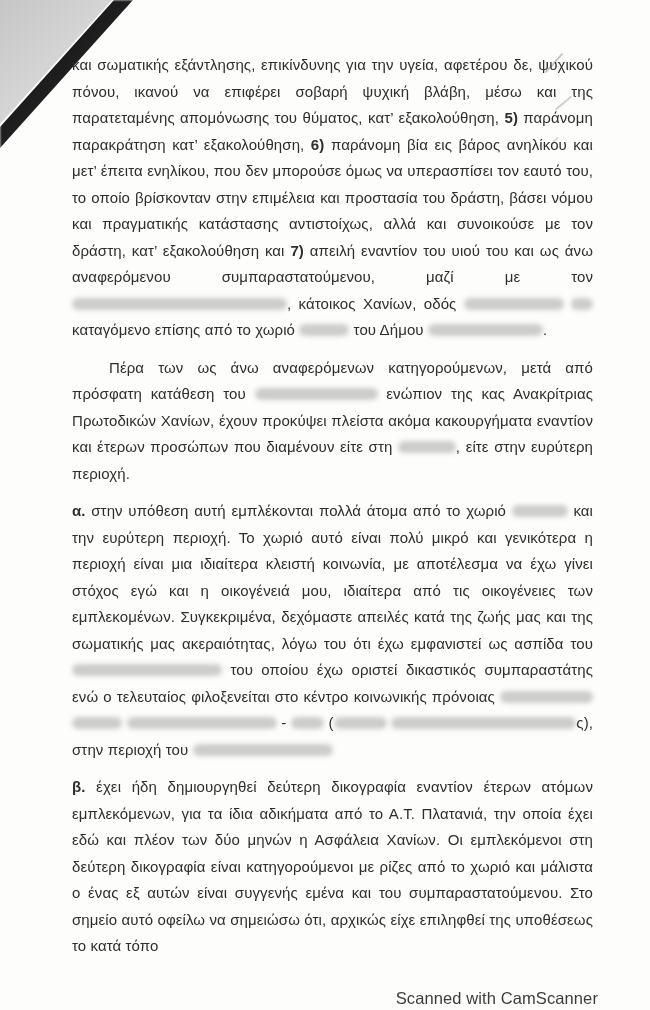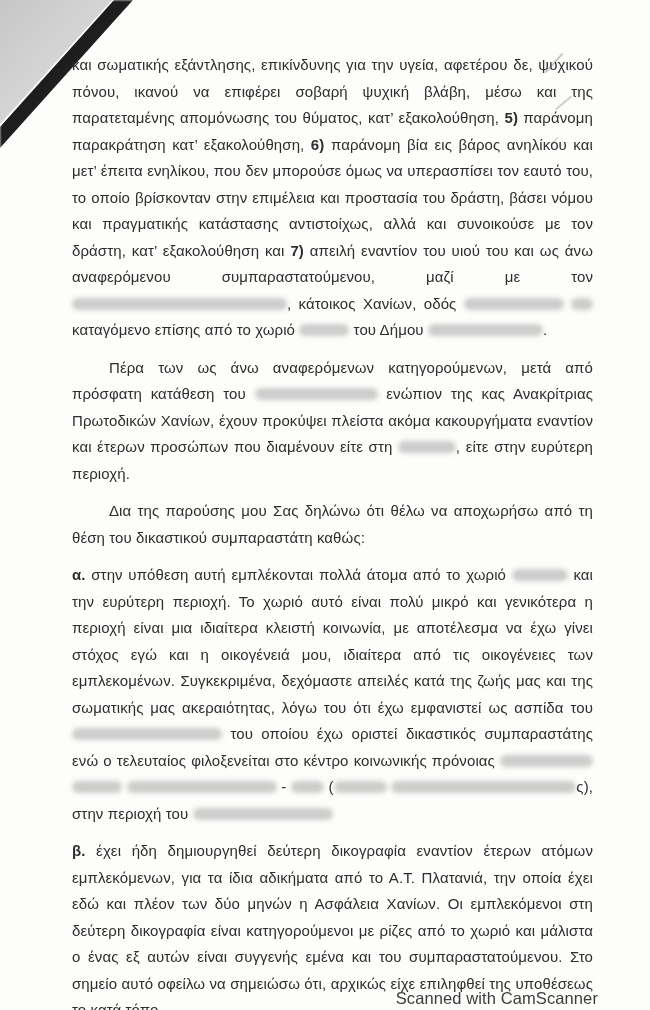--- a/index.html
+++ b/index.html
@@ -93,18 +93,17 @@
 
 <div class="corner-shade"></div>
 <div class="corner-edge"></div>
 <div class="scratch s1"></div>
 <div class="scratch s2"></div>
 <div class="scratch s3"></div>
 
 <div class="doc-body" id="doc-body">
     <p class="para"><span>και σωματικής εξάντλησης, επικίνδυνης για την υγεία, αφετέρου δε, ψυχικού πόνου, ικανού να επιφέρει σοβαρή ψυχική βλάβη, μέσω και της παρατεταμένης απομόνωσης του θύματος, κατ’ εξακολούθηση, </span><span class="bold">5)</span><span> παράνομη παρακράτηση κατ’ εξακολούθηση, </span><span class="bold">6)</span><span> παράνομη βία εις βάρος ανηλίκου και μετ’ έπειτα ενηλίκου, που δεν μπορούσε όμως να υπερασπίσει τον εαυτό του, το οποίο βρίσκονταν στην επιμέλεια και προστασία του δράστη, βάσει νόμου και πραγματικής κατάστασης αντιστοίχως, αλλά και συνοικούσε με τον δράστη, κατ’ εξακολούθηση και </span><span class="bold">7)</span><span> απειλή εναντίον του υιού του και ως άνω αναφερόμενου συμπαραστατούμενου, μαζί με τον </span><span class="redact" style="width: 215px;"></span><span>, κάτοικος Χανίων, οδός </span><span class="redact" style="width: 100px;"></span><span> </span><span class="redact" style="width: 22px;"></span><span> καταγόμενο επίσης από το χωριό </span><span class="redact" style="width: 50px;"></span><span> του Δήμου </span><span class="redact" style="width: 115px;"></span><span>.</span></p>
     <p class="para indent"><span>Πέρα των ως άνω αναφερόμενων κατηγορούμενων, μετά από πρόσφατη κατάθεση του </span><span class="redact" style="width: 123px;"></span><span> ενώπιον της κας Ανακρίτριας Πρωτοδικών Χανίων, έχουν προκύψει πλείστα ακόμα κακουργήματα εναντίον και έτερων προσώπων που διαμένουν είτε στη </span><span class="redact" style="width: 58px;"></span><span>, είτε στην ευρύτερη περιοχή.</span></p>
-    <p class="para indent"><span>Δια της παρούσης μου Σας δηλώνω ότι θέλω να αποχωρήσω από τη θέση του δικαστικού συμπαραστάτη καθώς:</span></p>
     <p class="para"><span class="bold">α.</span><span> στην υπόθεση αυτή εμπλέκονται πολλά άτομα από το χωριό </span><span class="redact" style="width: 56px;"></span><span> και την ευρύτερη περιοχή. Το χωριό αυτό είναι πολύ μικρό και γενικότερα η περιοχή είναι μια ιδιαίτερα κλειστή κοινωνία, με αποτέλεσμα να έχω γίνει στόχος εγώ και η οικογένειά μου, ιδιαίτερα από τις οικογένειες των εμπλεκομένων. Συγκεκριμένα, δεχόμαστε απειλές κατά της ζωής μας και της σωματικής μας ακεραιότητας, λόγω του ότι έχω εμφανιστεί ως ασπίδα του </span><span class="redact" style="width: 150px;"></span><span> του οποίου έχω οριστεί δικαστικός συμπαραστάτης ενώ ο τελευταίος φιλοξενείται στο κέντρο κοινωνικής πρόνοιας </span><span class="redact" style="width: 93px;"></span><span> </span><span class="redact" style="width: 50px;"></span><span> </span><span class="redact" style="width: 150px;"></span><span> - </span><span class="redact" style="width: 33px;"></span><span> (</span><span class="redact" style="width: 53px;"></span><span> </span><span class="redact" style="width: 185px;"></span><span>ς), στην περιοχή του </span><span class="redact" style="width: 140px;"></span></p>
     <p class="para"><span class="bold">β.</span><span> έχει ήδη δημιουργηθεί δεύτερη δικογραφία εναντίον έτερων ατόμων εμπλεκόμενων, για τα ίδια αδικήματα από το Α.Τ. Πλατανιά, την οποία έχει εδώ και πλέον των δύο μηνών η Ασφάλεια Χανίων. Οι εμπλεκόμενοι στη δεύτερη δικογραφία είναι κατηγορούμενοι με ρίζες από το χωριό και μάλιστα ο ένας εξ αυτών είναι συγγενής εμένα και του συμπαραστατούμενου. Στο σημείο αυτό οφείλω να σημειώσω ότι, αρχικώς είχε επιληφθεί της υποθέσεως το κατά τόπο</span></p>
   </div>
 
 <div class="camscanner">Scanned with CamScanner</div>
 
 </body></html>

